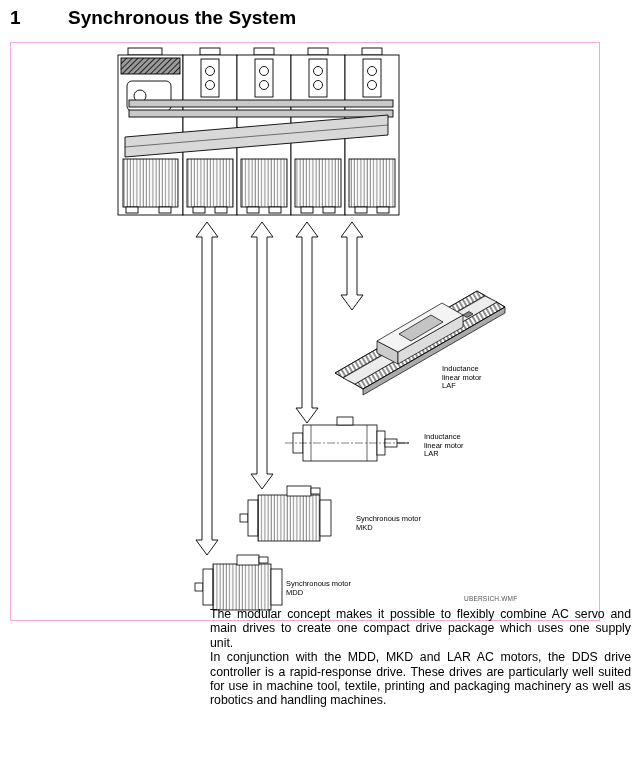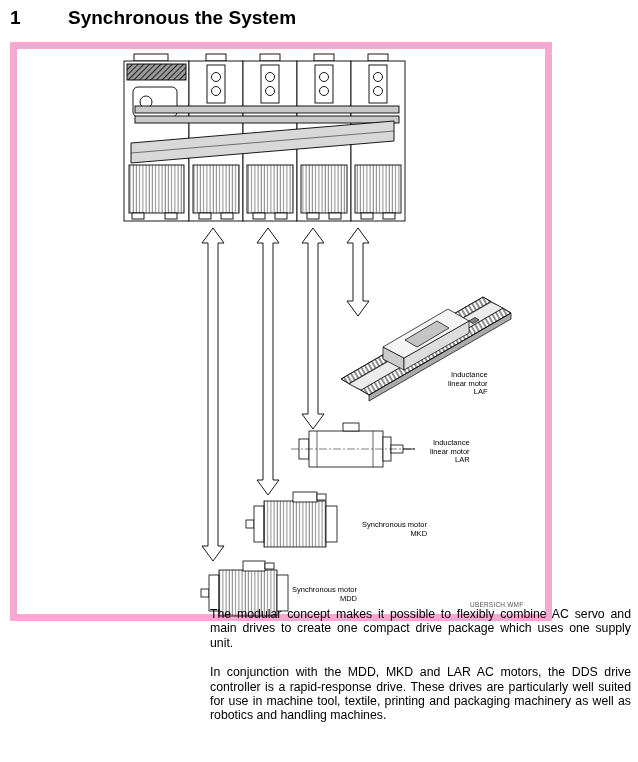--- a/index.html
+++ b/index.html
@@ -3,31 +3,31 @@
 <meta charset="utf-8">
 <style>
   * { margin:0; padding:0; box-sizing:border-box; }
   html,body { background:#fff; }
   body { font-family:"Liberation Sans", sans-serif; color:#000; }
   .page { position:relative; width:638px; height:762px; background:#fff; overflow:hidden; }
 
   .heading { position:absolute; left:10px; top:7px; display:flex; font-weight:700; font-size:19px; }
   .heading .num { width:58px; flex:0 0 58px; }
 
-  .figure-box { position:absolute; left:10px; top:42px; width:542px; height:579px; border:7px solid #f9a8d4; background:#fff;text-align:right; }
+  .figure-box { position:absolute; left:10px; top:42px; width:590px; height:579px; border:1px solid #f9a8d4; background:#fff; }
   .figure-box svg { position:absolute; left:0; top:0; }
 
   .fig-label { position:absolute; font-size:7.5px; line-height:8.6px; white-space:nowrap; }
   .fig-label span { display:block; }
   .fig-watermark { position:absolute; font-size:6.5px; color:#555; letter-spacing:0.2px; }
 
   .caption { position:absolute; left:210px; top:626px; font-size:10.5px; }
 
   .body-text { position:absolute; left:210px; top:607px; width:421px; font-size:12.3px; line-height:14.4px; text-align:justify; }
-  .body-text p + p { margin-top:15px; }
+  .body-text p + p { margin-top:0; }
 </style>
 </head>
 <body>
 
 <div class="page">
 
   <div class="heading">
     <span class="num">1</span>
     <span class="title">Synchronous the System</span>
   </div>

